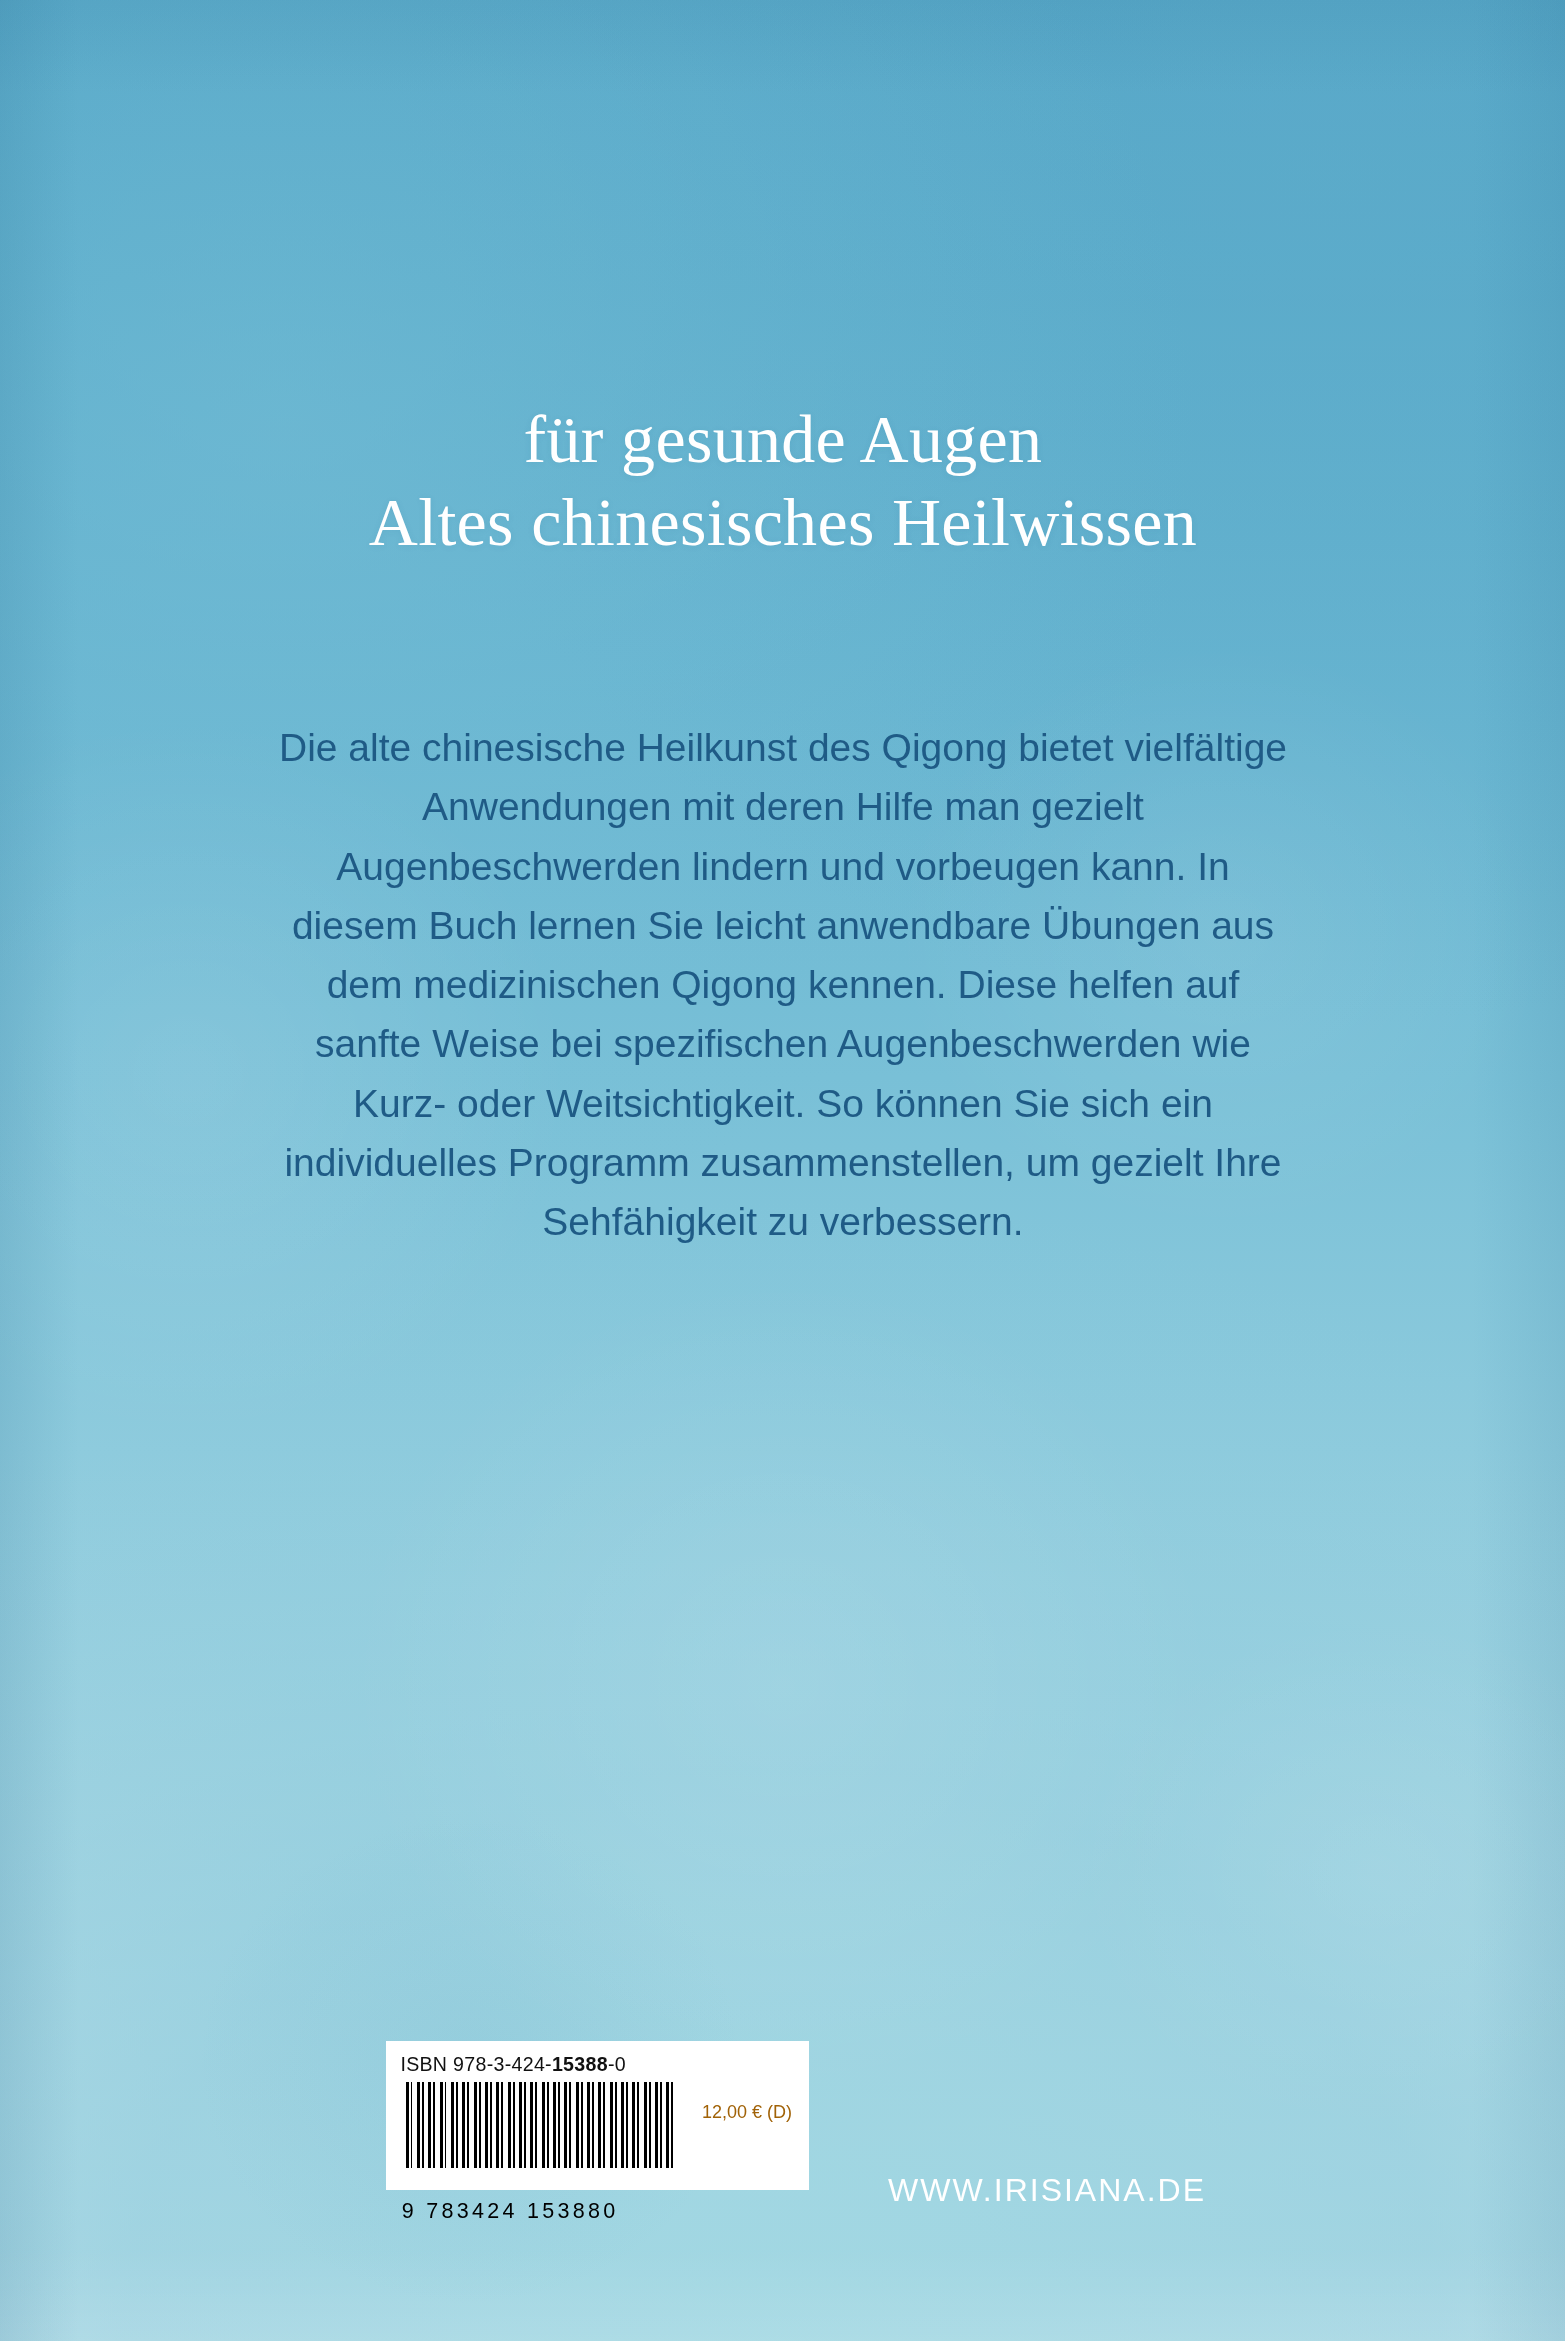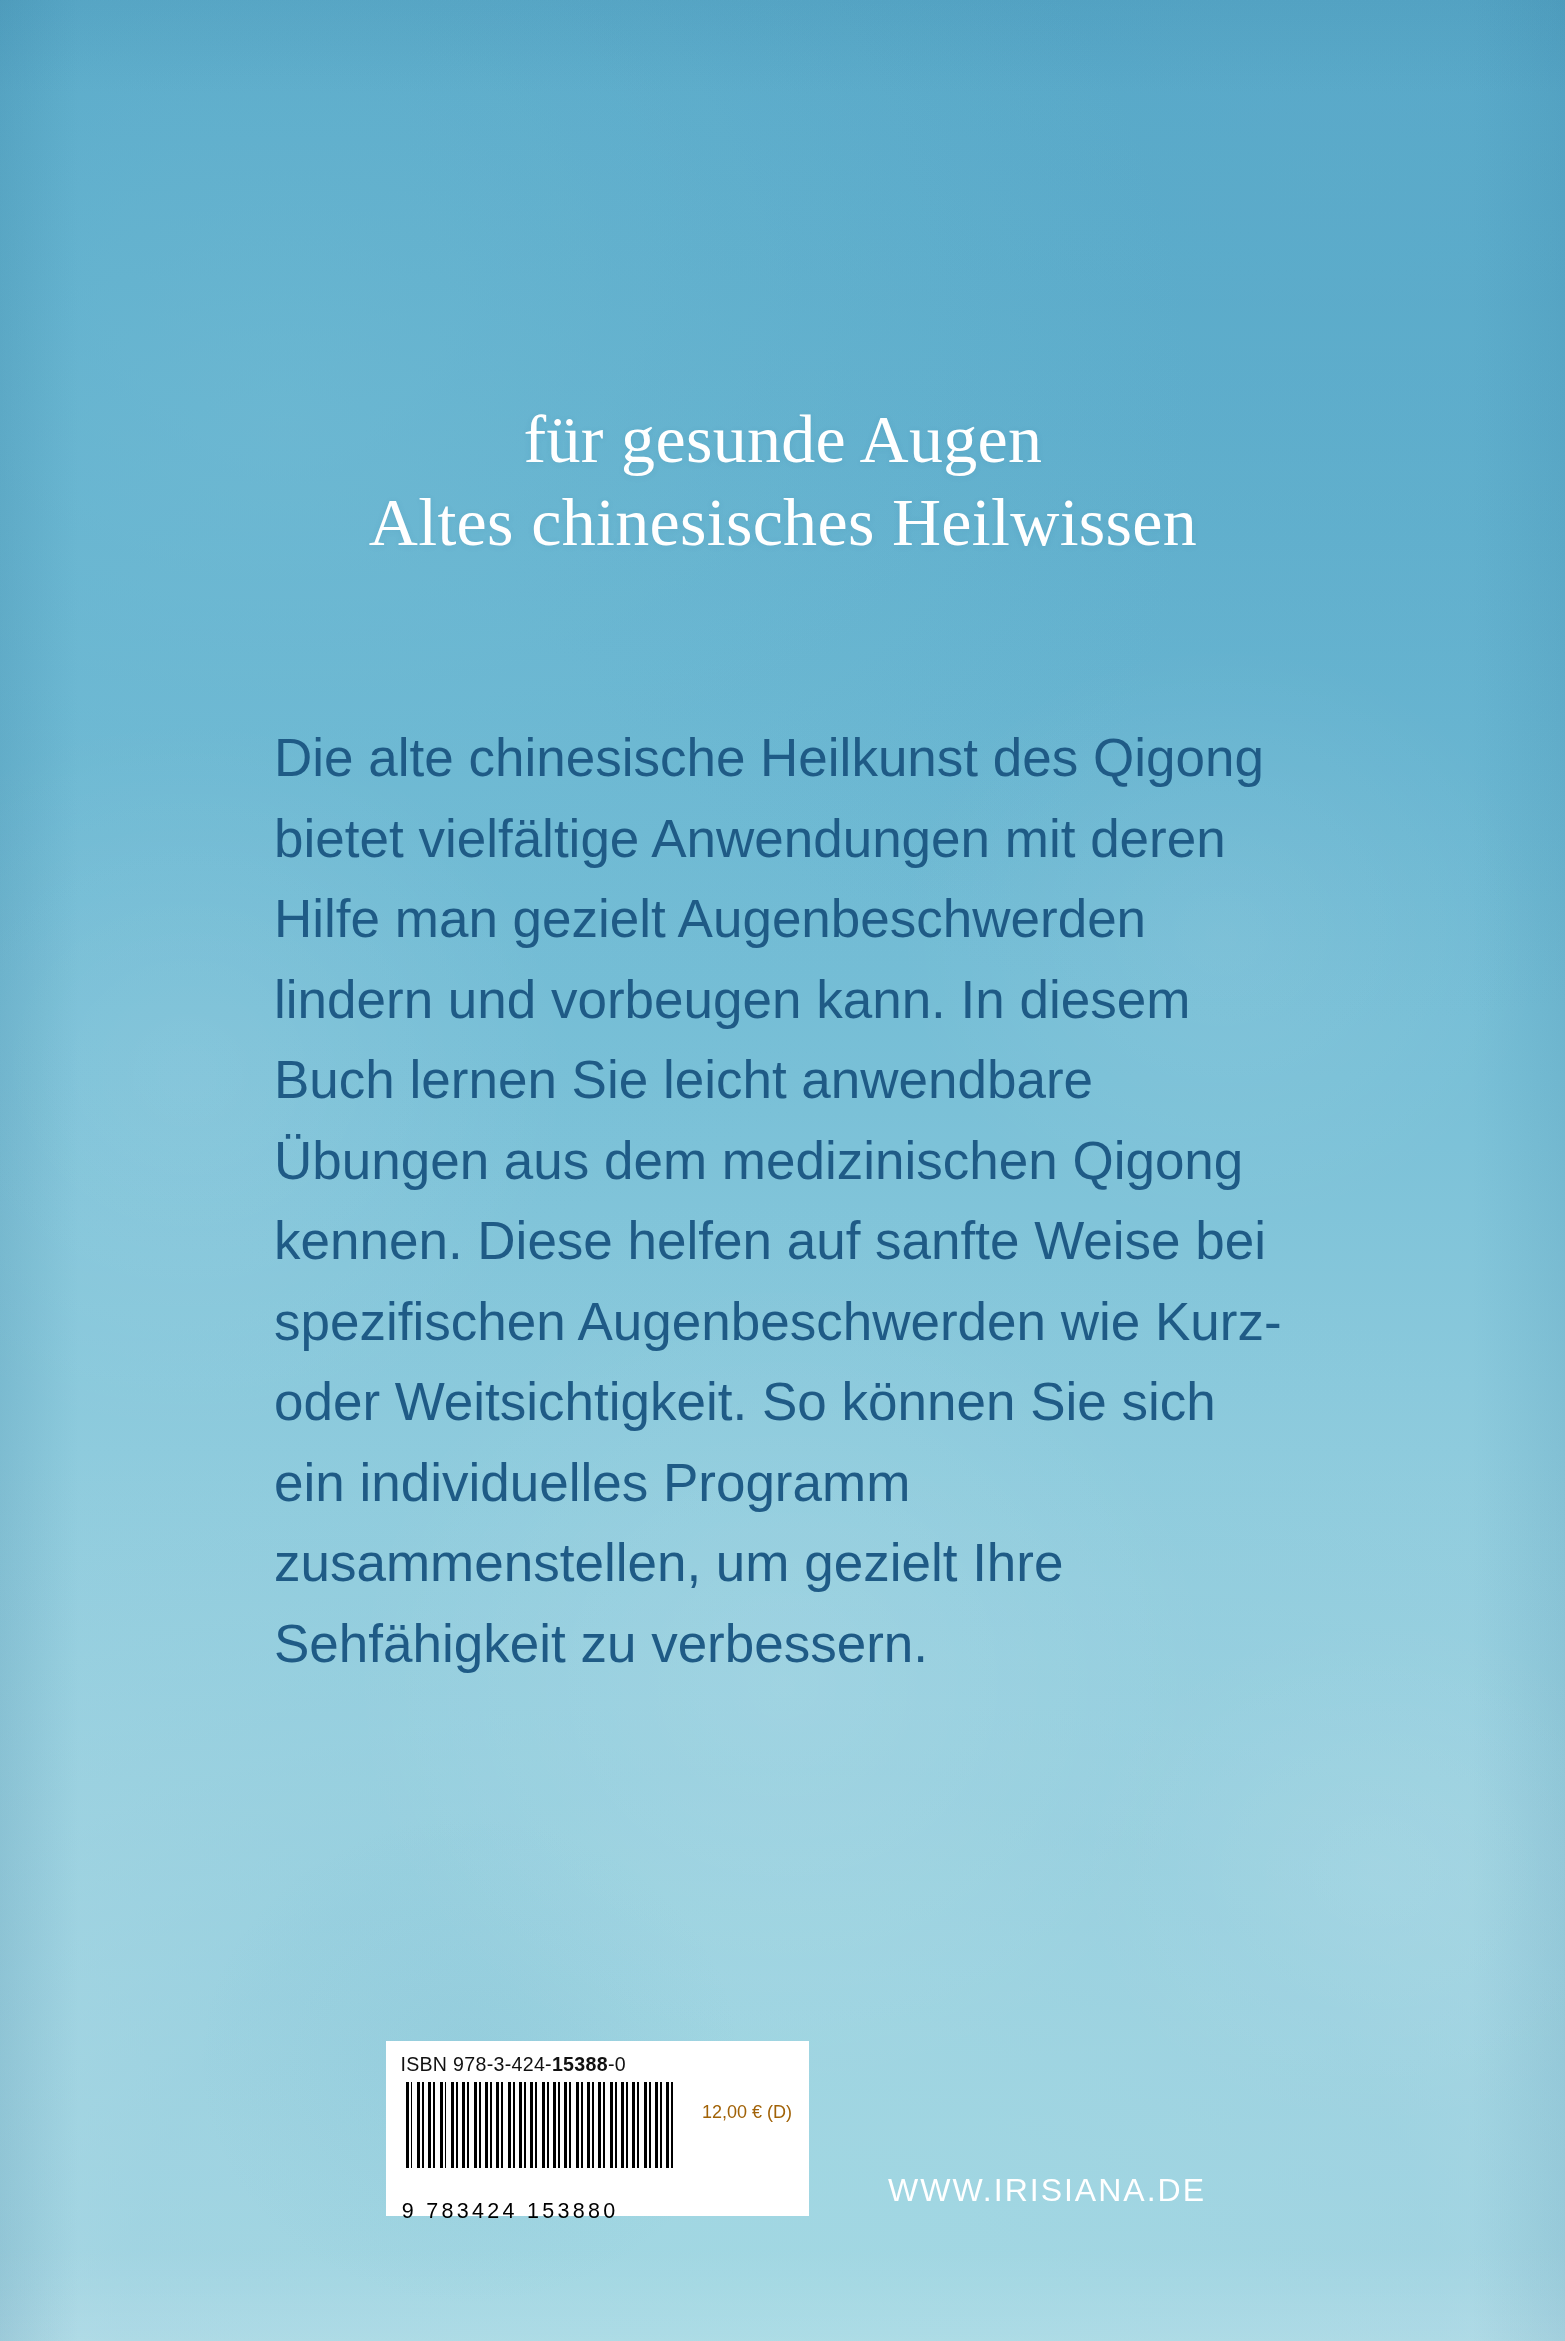--- a/index.html
+++ b/index.html
@@ -67,33 +67,34 @@
   }
   .headline .line {
     display: block;
   }
 
   .blurb {
     position: absolute;
     top: 718px;
     left: 274px;
     width: 1018px;
+    text-align: center;
     color: #1f5b86;
     font-family: "Liberation Sans", sans-serif;
-    font-size: 53px;
+    font-size: 39px;
     line-height: 1.52;
     font-weight: 400;
   }
 
   .barcode-box {
     position: absolute;
     left: 386px;
     top: 2041px;
     width: 423px;
-    height: 175px;
+    height: 149px;
     background: #ffffff;
     box-sizing: border-box;
     padding: 11.7px 14.4px 9px 14.4px;
   }
   .isbn-line {
     font-family: "Liberation Sans", sans-serif;
     font-size: 19.6px;
     color: #111111;
     letter-spacing: 0.3px;
     white-space: nowrap;

